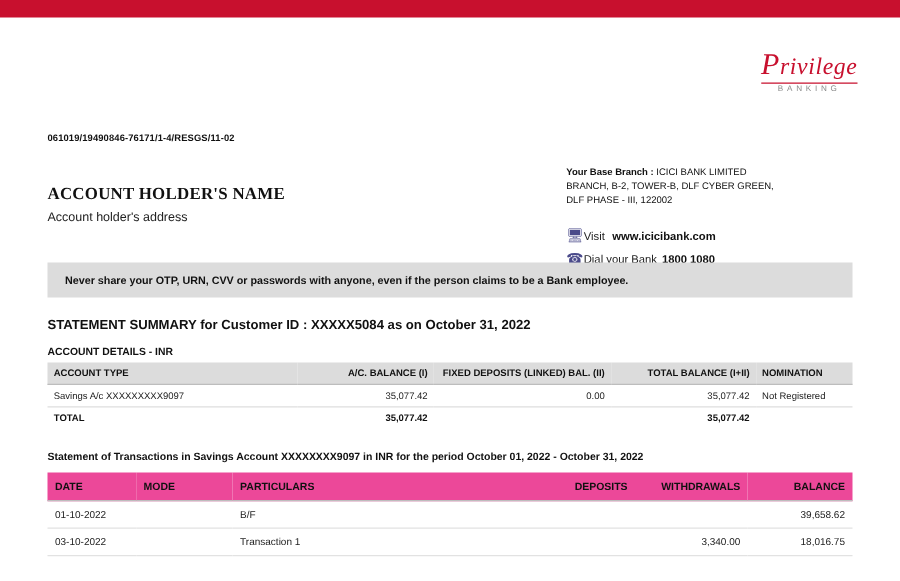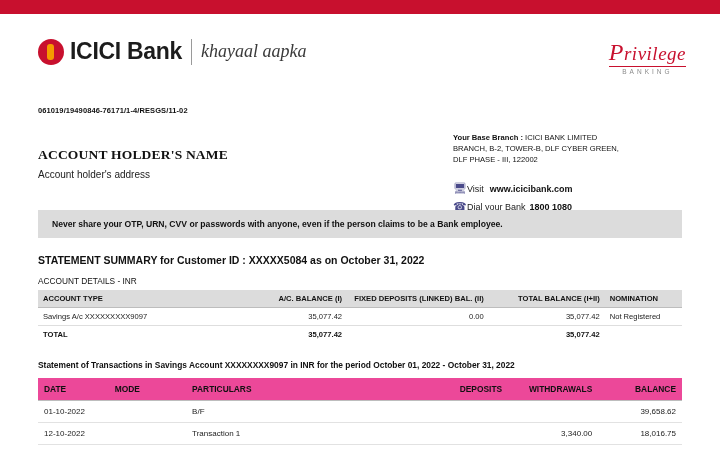--- a/index.html
+++ b/index.html
@@ -78,21 +78,21 @@
     background:#dcdcdc;display:flex;align-items:center;
   }
   .notice span{
     font-size:8.6px;font-weight:bold;color:#111;padding-left:14px;
   }
 
   .summary-title{
     position:absolute;left:8px;top:232px;font-size:10.5px;font-weight:bold;color:#111;
   }
   .acct-details{
-    position:absolute;left:8px;top:254px;font-size:8.3px;font-weight:normal;color:#111;
+    position:absolute;left:8px;top:254px;font-size:8.3px;font-weight:bold;color:#111;
   }
 
   table{border-collapse:collapse;}
   .tbl1{
     position:absolute;left:8px;top:268px;width:644px;font-size:7.6px;
   }
   .tbl1 th{
     background:#dcdcdc;font-weight:bold;text-align:left;padding:4px 5px;color:#111;
     border-bottom:1px solid #bdbdbd;font-size:7.6px;
   }
@@ -121,26 +121,20 @@
 </head>
 <body>
 
 <div class="page">
 
   <div class="topbar"></div>
 
   <div class="content">
 
     <div class="header">
-      <div class="logo-wrap">
-        <span class="logo-mark"></span>
-        <span class="logo-text">ICICI Bank</span>
-        <span class="logo-divider"></span>
-        <span class="logo-tag">khayaal aapka</span>
-      </div>
 
 
       <div class="privilege">
         <div class="priv-main"><span class="cap">P</span><span>rivilege</span></div>
         <div class="priv-rule"></div>
         <div class="priv-sub">BANKING</div>
       </div>
     </div>
 
     <div class="refline">061019/19490846-76171/1-4/RESGS/11-02</div>
@@ -219,21 +213,21 @@
       <tbody>
         <tr>
           <td>01-10-2022</td>
           <td></td>
           <td>B/F</td>
           <td class="num"></td>
           <td class="num"></td>
           <td class="num">39,658.62</td>
         </tr>
         <tr>
-          <td>12-10-2022</td>
+          <td>03-10-2022</td>
           <td></td>
           <td>Transaction 1</td>
           <td class="num"></td>
           <td class="num">3,340.00</td>
           <td class="num">18,016.75</td>
         </tr>
       </tbody>
     </table>
 
   </div>

